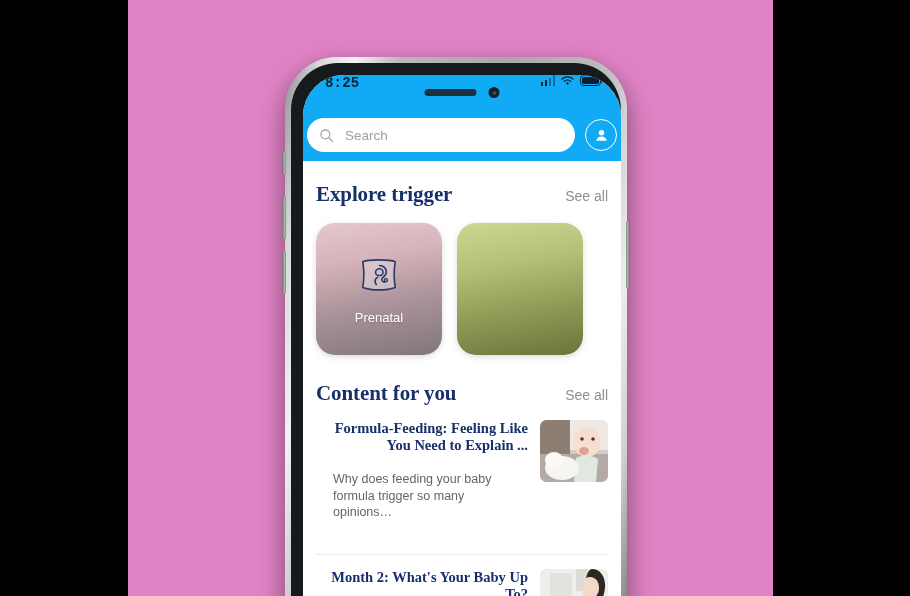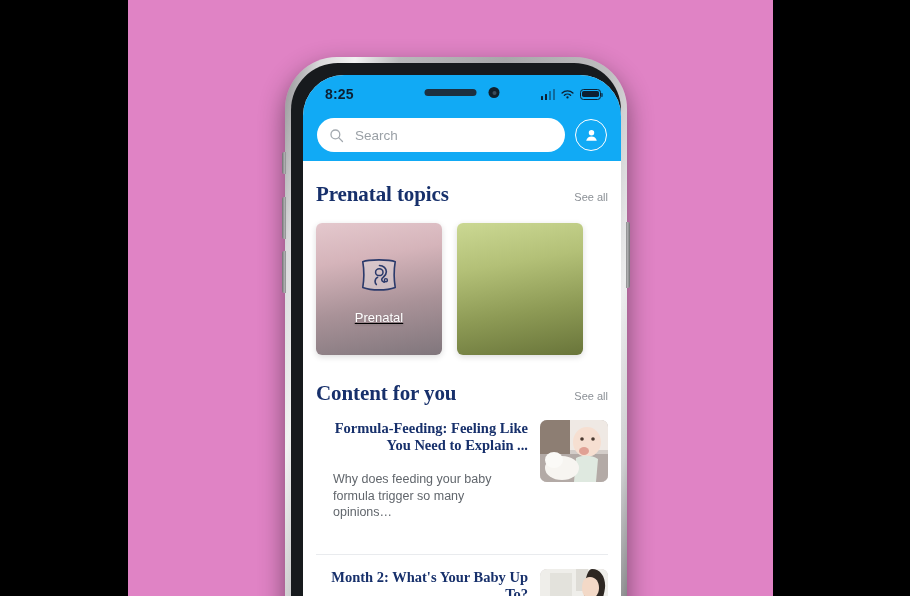--- a/index.html
+++ b/index.html
@@ -67,24 +67,25 @@
   
   #header {
     background: #11aaf5;
     padding: 0;
     position: relative;
     height: 86px;
   }
   #statusbar {
     height: 38px;
     display: flex;
-    align-items: center;
+    align-items: flex-start;
     justify-content: space-between;
     padding: 0 20px 0 22px;
     position: relative;
+    font-family: Liberation Mono, monospace;
   }
   #clock {
     font-size: 14px;
     font-weight: 700;
     color: #0d2033;
     letter-spacing: .2px;
     z-index: 2;
   }
   #island {
     position: absolute;
@@ -123,21 +124,21 @@
     position:relative; padding:1.3px; box-sizing:border-box;
   }
   .battery::after{
     content:""; position:absolute; right:-3.2px; top:3px;
     width:1.8px;height:4px;border-radius:0 1px 1px 0;background:#0d2033;opacity:.6;
   }
   .battery i{display:block;height:100%;width:100%;background:#0d2033;border-radius:1.8px;}
   
   #search-row {
     display: flex; align-items: center; gap: 10px;
-    padding: 0 14px;
+    padding: 0 4px;
     height: 44px;
   }
   #search-box {
     flex: 1;
     height: 34px;
     background: #fff;
     border-radius: 18px;
     display: flex; align-items: center;
     padding: 0 12px;
     gap: 9px;
@@ -170,40 +171,39 @@
     padding: 0 13px;
   }
   .section-title {
     font-family: "Liberation Serif", serif;
     font-weight: 700;
     font-size: 21px;
     color: #17306b;
     letter-spacing: -.1px;
   }
   .see-all {
-    font-size: 11px;
+    font-size: 14px;
     color: #8b9096;
   }
   
   #topics-strip {
     display: flex;
     gap: 15px;
     padding: 16px 0 0 13px;
   }
   .topic-card {
     flex: 0 0 auto;
     width: 126px; height: 132px;
-    border-radius: 6px;
+    border-radius: 19px;
     position: relative;
     display: flex;
     flex-direction: column;
     align-items: center;
     justify-content: center;
     box-shadow: 0 2px 6px rgba(0,0,0,.14);
-    text-decoration: underline;
   }
   .topic-card.prenatal  { background: linear-gradient(170deg,#e4c8cd 0%,#d5b4ba 28%,#a99298 62%,#80767c 100%); }
   .topic-card.postnatal { background: linear-gradient(170deg,#a9b8dd 0%,#8e9fca 30%,#7281ab 64%,#5d6a8c 100%); }
   .topic-card.third     { background: linear-gradient(170deg,#cbd893 0%,#b3c077 32%,#8d9a55 66%,#69753a 100%); }
   .topic-icon {
     margin-bottom: 14px;
     display: block;
   }
   .topic-label {
     color: #ffffff;
@@ -305,21 +305,21 @@
                 <circle cx="9" cy="6.1" r="2.9" fill="#fff"></circle>
                 <path d="M3.4 14.6c.5-3 2.9-4.5 5.6-4.5s5.1 1.5 5.6 4.5z" fill="#fff"></path>
               </svg>
             </div>
           </div>
         </div>
 
         <div id="content">
 
           <div class="section-head" style="padding-top:21px;">
-            <div class="section-title">Prenatal topics</div>
+            <div class="section-title">Explore trigger</div>
             <div class="see-all">See all</div>
           </div>
 
           <div id="topics-strip">
 
             <div class="topic-card prenatal">
               <svg class="topic-icon" width="46" height="42" viewBox="0 0 48 44">
                 <path d="M7 8c6-2.5 28-2.5 34 0-1.5 9-1.5 18 0 27-9 3.5-25 3.5-34 0 1.5-9 1.5-18 0-27z" fill="#ded7da" fill-opacity=".55" stroke="#2b3a6b" stroke-width="1.7" stroke-linejoin="round"></path>
                 <path d="M24.5 12c4.2 0 7.2 3 7.2 6.7 0 2.6-1.5 4.3-3 5.4-1.2.9-1.9 1.4-1.9 2.8 0 1.6 1.3 2.1 2.6 2.6" fill="none" stroke="#2b3a6b" stroke-width="1.7" stroke-linecap="round"></path>
                 <path d="M24.3 15.4c2.2 0 3.9 1.6 3.9 3.6s-1.7 3.6-3.9 3.6-3.9-1.6-3.9-3.6 1.7-3.6 3.9-3.6z" fill="none" stroke="#2b3a6b" stroke-width="1.6"></path>

